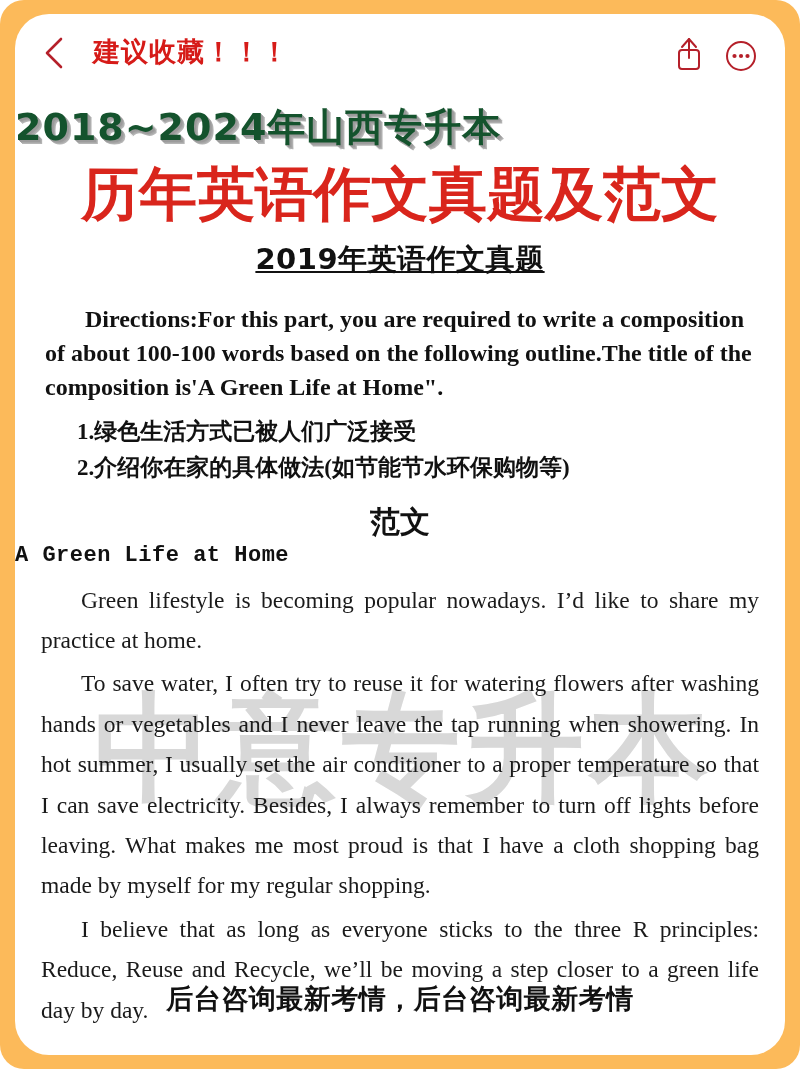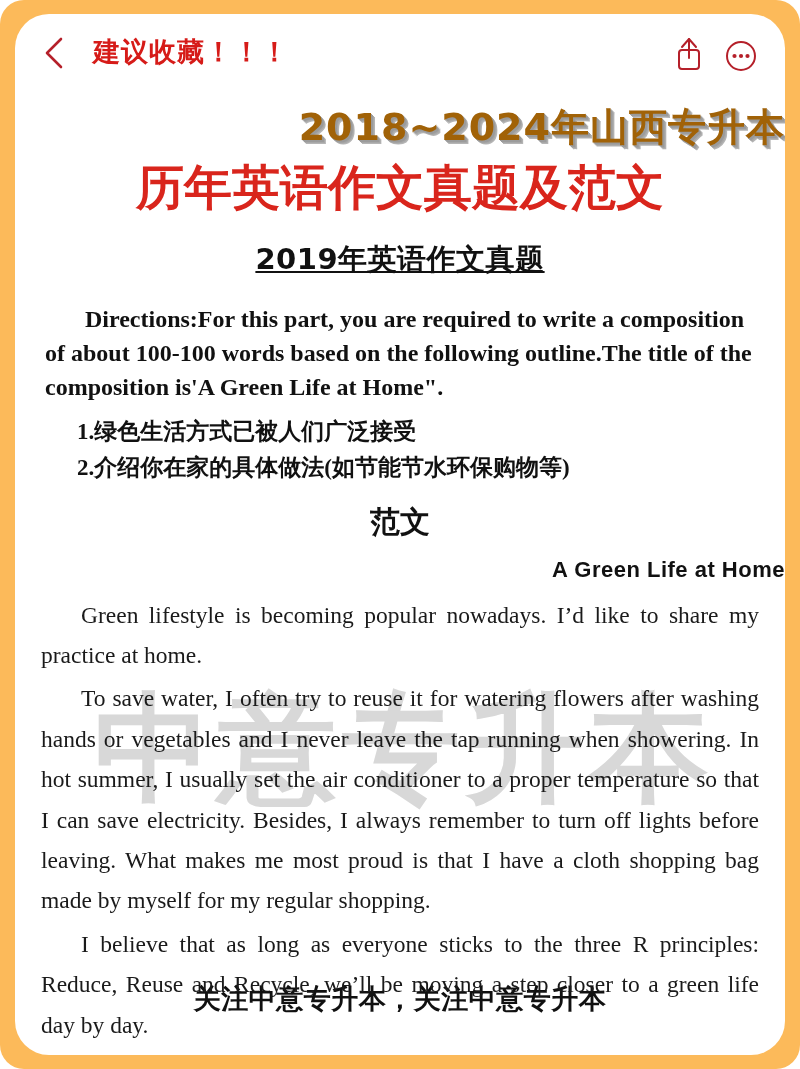--- a/index.html
+++ b/index.html
@@ -79,41 +79,41 @@
     height: 32px;
     cursor: pointer;
   }
 
   
   .headline-sub {
     position: absolute;
     top: 88px;
     left: 0;
     right: 0;
-    text-align: right;
+    text-align: left;
     font-family: "DejaVu Sans", sans-serif;
     font-size: 38px;
     font-weight: bold;
     letter-spacing: 1px;
-    color: #a16207;
+    color: #14532d;
     text-shadow:
        1px 1px 0 #9b9b9b,
        2px 2px 0 #9b9b9b,
        3px 3px 0 #a8a8a8,
        4px 4px 0 #b5b5b5;
     white-space: nowrap;
   }
   .headline-main {
     position: absolute;
     top: 142px;
     left: 0;
     right: 0;
     text-align: center;
     font-family: "DejaVu Sans", sans-serif;
-    font-size: 48px;
+    font-size: 58px;
     font-weight: bold;
     letter-spacing: 0px;
     color: #D9251C;
     white-space: nowrap;
   }
 
   
   .content {
     position: absolute;
     top: 226px;
@@ -157,23 +157,22 @@
   }
   .fanwen-title {
     text-align: center;
     margin-top: 16px;
     font-family: "DejaVu Sans", sans-serif;
     font-size: 30px;
     font-weight: bold;
     color: #111111;
   }
   .essay-title {
-    text-align: right;
-    margin-top: 14px;
-    font-family: Liberation Sans, sans-serif;
+    text-align: left;
+    font-family: Liberation Mono, monospace;
     font-size: 22px;
     font-weight: bold;
     color: #111111;
     letter-spacing: 0.5px;
   }
   .essay {
     position: relative;
     margin: 12px 26px 0 26px;
     z-index: 2;
   }
@@ -274,17 +273,17 @@
 
       <div class="fanwen-title">范文</div>
       <div class="essay-title">A Green Life at Home</div>
 
       <div class="essay">
         <p>Green lifestyle is becoming popular nowadays. I’d like to share my practice at home.</p>
         <p>To save water, I often try to reuse it for watering flowers after washing hands or vegetables and I never leave the tap running when showering. In hot summer, I usually set the air conditioner to a proper temperature so that I can save electricity. Besides, I always remember to turn off lights before leaving. What makes me most proud is that I have a cloth shopping bag made by myself for my regular shopping.</p>
         <p class="last">I believe that as long as everyone sticks to the three R principles: Reduce, Reuse and Recycle, we’ll be moving a step closer to a green life day by day.</p>
       </div>
 
-      <div class="footer">关注中意专升本，关注中意专升本</div>
+      <div class="footer">后台咨询最新考情，后台咨询最新考情</div>
     </div>
 
   </div>
 </div>
 
 </body></html>

